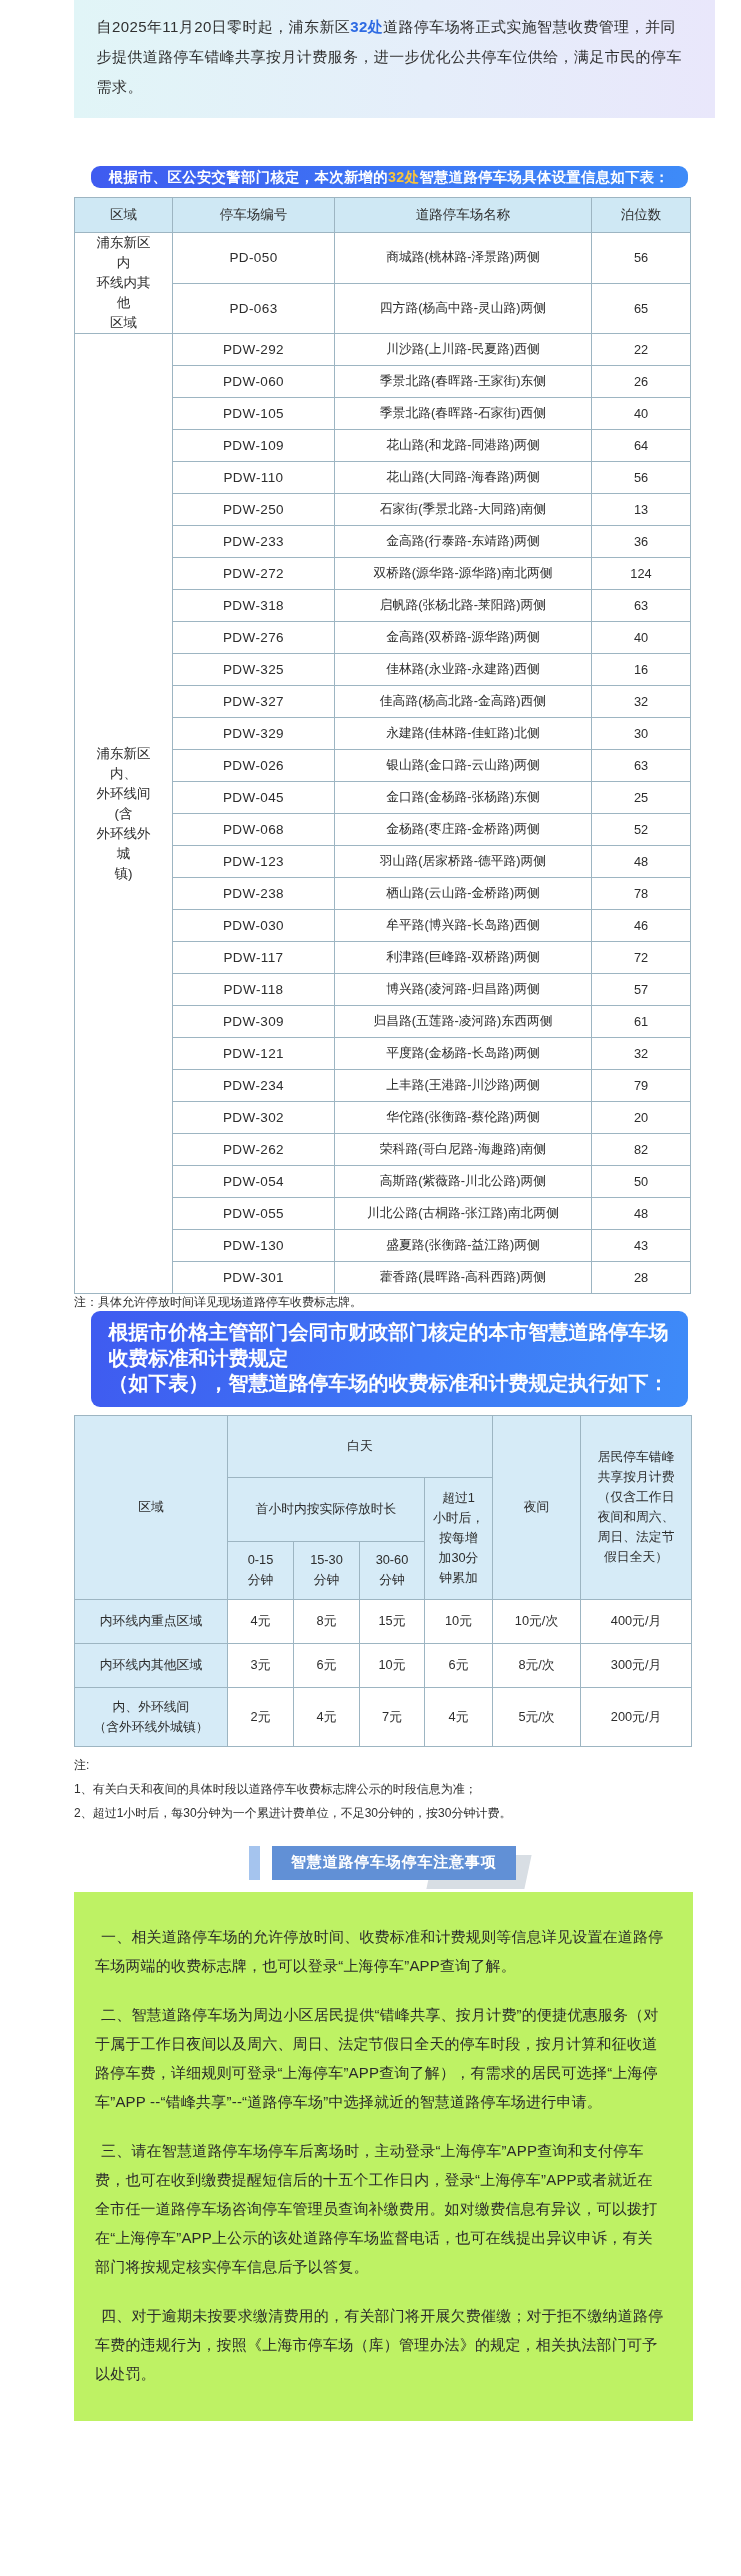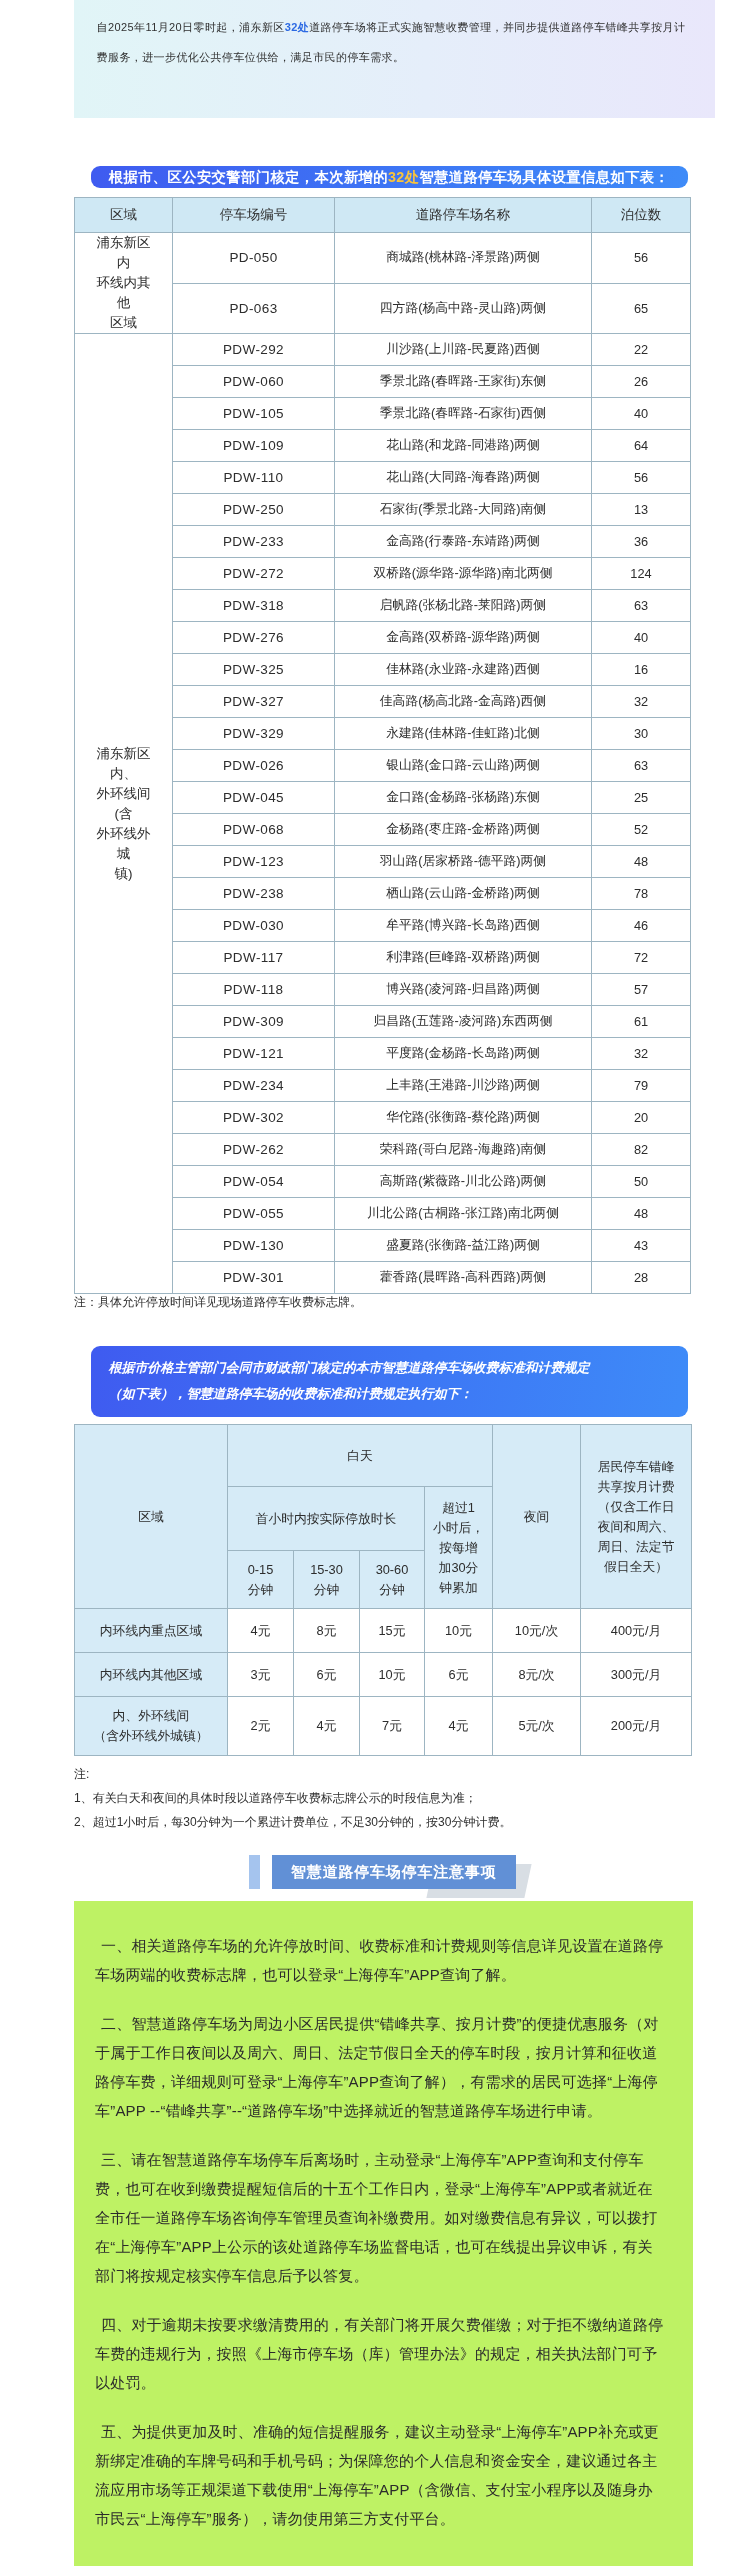--- a/index.html
+++ b/index.html
@@ -9,39 +9,39 @@
     font-family: "Liberation Sans", "DejaVu Sans", sans-serif;
     color: #2d2d2d;
   }
   .page { width: 741px; min-height: 2576px; padding-left: 74px; }
 
   
   .intro {
     width: 641px; height: 118px;
     padding: 12px 25.6px 0 22.6px;
     background: linear-gradient(90deg, #e1f5f7 0%, #e5eefa 55%, #e9e7fb 100%);
-    font-size: 11px; line-height: 30px; color: #303030;
+    font-size: 15px; line-height: 30px; color: #303030;
     letter-spacing: 0.4px;
   }
   .hl-blue { color: #2d6ae3; font-weight: 700; }
 
   
   .banner {
     width: 597px; margin-left: 16.5px;
     background: linear-gradient(100deg, #3f5bf0 0%, #3d77f5 55%, #3e8bf8 100%);
     border-radius: 9px;
     color: #ffffff; font-weight: 700;
   }
   .banner1 {
     margin-top: 48px; height: 22px; font-size: 14.3px;
     display: flex; align-items: center; justify-content: center;
     letter-spacing: 0.4px;
   }
   .hl-gold { color: #f9c43c; }
-  .banner2 { margin-top: 35px; padding: 9px 0 10.5px; font-size: 13px; line-height: 25.6px; font-style: italic; }
+  .banner2 { padding: 9px 0 10.5px; font-size: 20px; line-height: 25.6px; }
   .banner2 .line { padding: 0 18px; }
 
   
   table { border-collapse: collapse; table-layout: fixed; background: #fff; }
   .ptable { margin-top: 9px; width: 617px; }
   .ptable th, .ptable td {
     border: 0.8px solid #9db5c2; text-align: center; vertical-align: middle;
     font-weight: 400; overflow: hidden;
   }
   .ptable th { height: 35px; background: #cfe8f4; font-size: 13.5px; color: #2f2f2f; }
@@ -380,18 +380,17 @@
       <div class="heading-strip"></div>
       <div class="heading-text">智慧道路停车场停车注意事项</div>
     </div>
   </div>
 
   <div class="notice">
     <p>一、相关道路停车场的允许停放时间、收费标准和计费规则等信息详见设置在道路停车场两端的收费标志牌，也可以登录“上海停车”APP查询了解。</p>
     <p>二、智慧道路停车场为周边小区居民提供“错峰共享、按月计费”的便捷优惠服务（对于属于工作日夜间以及周六、周日、法定节假日全天的停车时段，按月计算和征收道路停车费，详细规则可登录“上海停车”APP查询了解），有需求的居民可选择“上海停车”APP --“错峰共享”--“道路停车场”中选择就近的智慧道路停车场进行申请。</p>
     <p>三、请在智慧道路停车场停车后离场时，主动登录“上海停车”APP查询和支付停车费，也可在收到缴费提醒短信后的十五个工作日内，登录“上海停车”APP或者就近在全市任一道路停车场咨询停车管理员查询补缴费用。如对缴费信息有异议，可以拨打在“上海停车”APP上公示的该处道路停车场监督电话，也可在线提出异议申诉，有关部门将按规定核实停车信息后予以答复。</p>
     <p>四、对于逾期未按要求缴清费用的，有关部门将开展欠费催缴；对于拒不缴纳道路停车费的违规行为，按照《上海市停车场（库）管理办法》的规定，相关执法部门可予以处罚。</p>
-    <p>五、为提供更加及时、准确的短信提醒服务，建议主动登录“上海停车”APP补充或更新绑定准确的车牌号码和手机号码；为保障您的个人信息和资金安全，建议通过各主流应用市场等正规渠道下载使用“上海停车”APP（含微信、支付宝小程序以及随身办市民云“上海停车”服务），请勿使用第三方支付平台。</p>
   </div>
 
   <div class="bottom-spacer"></div>
 </div>
 
 
 </body></html>

